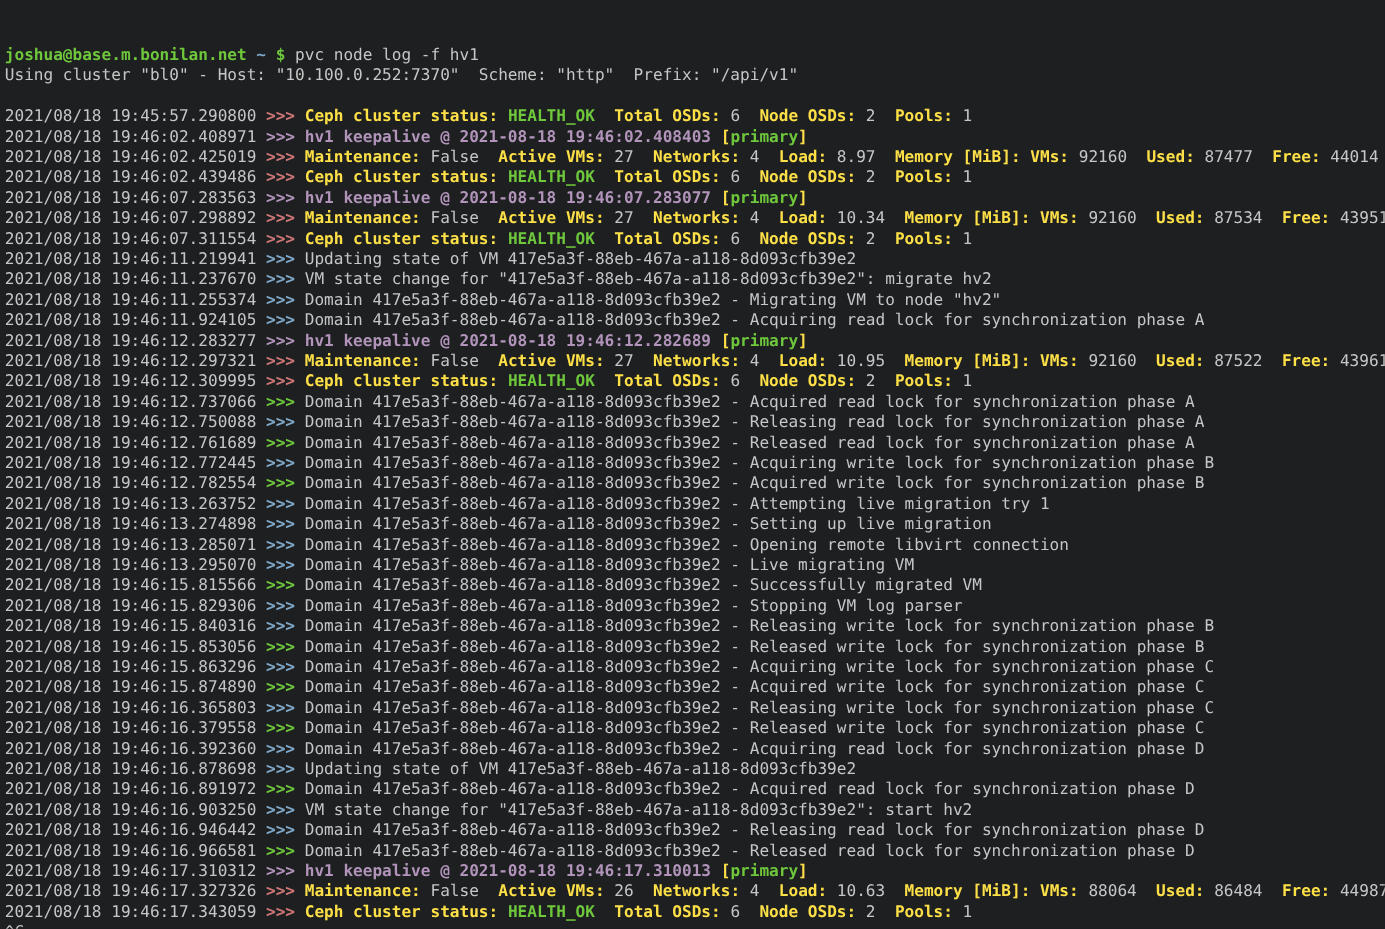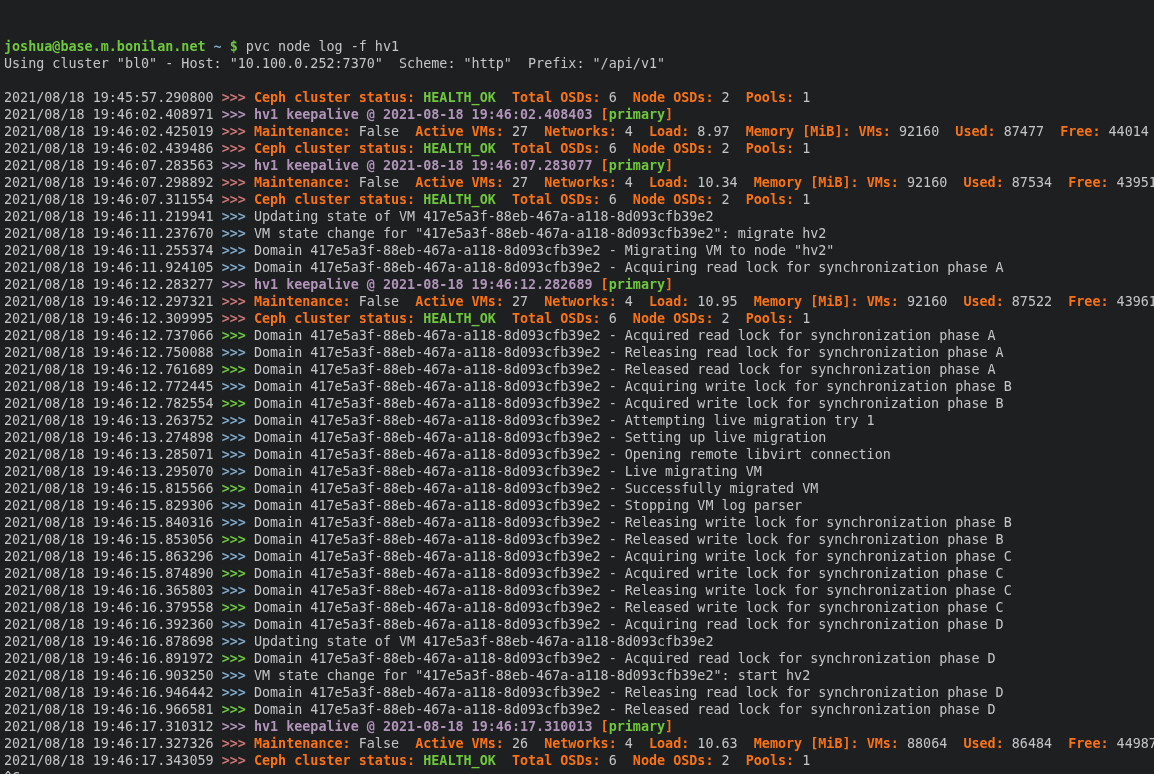--- a/index.html
+++ b/index.html
@@ -12,21 +12,21 @@
     width: 1150px; height: 770px;
     padding: 4px 0 0 4px;
     font-family: "DejaVu Sans Mono", monospace;
     font-size: 13.4px;
     line-height: 17px;
     white-space: pre;
     letter-spacing: 0;
   }
   .line { height: 17px; }
   .s-fg { color: #c6c6c6; font-weight: normal; }
-  .s-b  { color: #f97316; font-weight: bold; }
+  .s-b  { color: #fde047; font-weight: bold; }
   .s-g  { color: #6fc83c; font-weight: bold; }
   .s-r  { color: #cf7676; font-weight: bold; }
   .s-p  { color: #b294bb; font-weight: bold; }
   .s-bl { color: #80a8c8; font-weight: bold; }
 </style>
 </head>
 <body>
 
 <div class="terminal">
   <div><div class="line"><span class="s-g">joshua@base.m.bonilan.net</span><span class="s-fg"> </span><span class="s-bl">~</span><span class="s-fg"> </span><span class="s-g">$</span><span class="s-fg"> pvc node log -f hv1</span></div><div class="line"><span class="s-fg">Using cluster "bl0" - Host: "10.100.0.252:7370"  Scheme: "http"  Prefix: "/api/v1"</span></div><div class="line">&nbsp;</div><div class="line"><span class="s-fg">2021/08/18 19:45:57.290800 </span><span class="s-r">&gt;&gt;&gt; </span><span class="s-b">Ceph cluster status: </span><span class="s-g">HEALTH_OK</span><span class="s-b">  Total OSDs: </span><span class="s-fg">6</span><span class="s-b">  Node OSDs: </span><span class="s-fg">2</span><span class="s-b">  Pools: </span><span class="s-fg">1</span></div><div class="line"><span class="s-fg">2021/08/18 19:46:02.408971 </span><span class="s-p">&gt;&gt;&gt; </span><span class="s-p">hv1 keepalive @ 2021-08-18 19:46:02.408403</span><span class="s-fg"> </span><span class="s-b">[</span><span class="s-g">primary</span><span class="s-b">]</span></div><div class="line"><span class="s-fg">2021/08/18 19:46:02.425019 </span><span class="s-r">&gt;&gt;&gt; </span><span class="s-b">Maintenance: </span><span class="s-fg">False</span><span class="s-b">  Active VMs: </span><span class="s-fg">27</span><span class="s-b">  Networks: </span><span class="s-fg">4</span><span class="s-b">  Load: </span><span class="s-fg">8.97</span><span class="s-b">  Memory [MiB]: </span><span class="s-b">VMs: </span><span class="s-fg">92160</span><span class="s-b">  Used: </span><span class="s-fg">87477</span><span class="s-b">  Free: </span><span class="s-fg">44014</span></div><div class="line"><span class="s-fg">2021/08/18 19:46:02.439486 </span><span class="s-r">&gt;&gt;&gt; </span><span class="s-b">Ceph cluster status: </span><span class="s-g">HEALTH_OK</span><span class="s-b">  Total OSDs: </span><span class="s-fg">6</span><span class="s-b">  Node OSDs: </span><span class="s-fg">2</span><span class="s-b">  Pools: </span><span class="s-fg">1</span></div><div class="line"><span class="s-fg">2021/08/18 19:46:07.283563 </span><span class="s-p">&gt;&gt;&gt; </span><span class="s-p">hv1 keepalive @ 2021-08-18 19:46:07.283077</span><span class="s-fg"> </span><span class="s-b">[</span><span class="s-g">primary</span><span class="s-b">]</span></div><div class="line"><span class="s-fg">2021/08/18 19:46:07.298892 </span><span class="s-r">&gt;&gt;&gt; </span><span class="s-b">Maintenance: </span><span class="s-fg">False</span><span class="s-b">  Active VMs: </span><span class="s-fg">27</span><span class="s-b">  Networks: </span><span class="s-fg">4</span><span class="s-b">  Load: </span><span class="s-fg">10.34</span><span class="s-b">  Memory [MiB]: </span><span class="s-b">VMs: </span><span class="s-fg">92160</span><span class="s-b">  Used: </span><span class="s-fg">87534</span><span class="s-b">  Free: </span><span class="s-fg">43951</span></div><div class="line"><span class="s-fg">2021/08/18 19:46:07.311554 </span><span class="s-r">&gt;&gt;&gt; </span><span class="s-b">Ceph cluster status: </span><span class="s-g">HEALTH_OK</span><span class="s-b">  Total OSDs: </span><span class="s-fg">6</span><span class="s-b">  Node OSDs: </span><span class="s-fg">2</span><span class="s-b">  Pools: </span><span class="s-fg">1</span></div><div class="line"><span class="s-fg">2021/08/18 19:46:11.219941 </span><span class="s-bl">&gt;&gt;&gt; </span><span class="s-fg">Updating state of VM 417e5a3f-88eb-467a-a118-8d093cfb39e2</span></div><div class="line"><span class="s-fg">2021/08/18 19:46:11.237670 </span><span class="s-bl">&gt;&gt;&gt; </span><span class="s-fg">VM state change for "417e5a3f-88eb-467a-a118-8d093cfb39e2": migrate hv2</span></div><div class="line"><span class="s-fg">2021/08/18 19:46:11.255374 </span><span class="s-bl">&gt;&gt;&gt; </span><span class="s-fg">Domain 417e5a3f-88eb-467a-a118-8d093cfb39e2 - Migrating VM to node "hv2"</span></div><div class="line"><span class="s-fg">2021/08/18 19:46:11.924105 </span><span class="s-bl">&gt;&gt;&gt; </span><span class="s-fg">Domain 417e5a3f-88eb-467a-a118-8d093cfb39e2 - Acquiring read lock for synchronization phase A</span></div><div class="line"><span class="s-fg">2021/08/18 19:46:12.283277 </span><span class="s-p">&gt;&gt;&gt; </span><span class="s-p">hv1 keepalive @ 2021-08-18 19:46:12.282689</span><span class="s-fg"> </span><span class="s-b">[</span><span class="s-g">primary</span><span class="s-b">]</span></div><div class="line"><span class="s-fg">2021/08/18 19:46:12.297321 </span><span class="s-r">&gt;&gt;&gt; </span><span class="s-b">Maintenance: </span><span class="s-fg">False</span><span class="s-b">  Active VMs: </span><span class="s-fg">27</span><span class="s-b">  Networks: </span><span class="s-fg">4</span><span class="s-b">  Load: </span><span class="s-fg">10.95</span><span class="s-b">  Memory [MiB]: </span><span class="s-b">VMs: </span><span class="s-fg">92160</span><span class="s-b">  Used: </span><span class="s-fg">87522</span><span class="s-b">  Free: </span><span class="s-fg">43961</span></div><div class="line"><span class="s-fg">2021/08/18 19:46:12.309995 </span><span class="s-r">&gt;&gt;&gt; </span><span class="s-b">Ceph cluster status: </span><span class="s-g">HEALTH_OK</span><span class="s-b">  Total OSDs: </span><span class="s-fg">6</span><span class="s-b">  Node OSDs: </span><span class="s-fg">2</span><span class="s-b">  Pools: </span><span class="s-fg">1</span></div><div class="line"><span class="s-fg">2021/08/18 19:46:12.737066 </span><span class="s-g">&gt;&gt;&gt; </span><span class="s-fg">Domain 417e5a3f-88eb-467a-a118-8d093cfb39e2 - Acquired read lock for synchronization phase A</span></div><div class="line"><span class="s-fg">2021/08/18 19:46:12.750088 </span><span class="s-bl">&gt;&gt;&gt; </span><span class="s-fg">Domain 417e5a3f-88eb-467a-a118-8d093cfb39e2 - Releasing read lock for synchronization phase A</span></div><div class="line"><span class="s-fg">2021/08/18 19:46:12.761689 </span><span class="s-g">&gt;&gt;&gt; </span><span class="s-fg">Domain 417e5a3f-88eb-467a-a118-8d093cfb39e2 - Released read lock for synchronization phase A</span></div><div class="line"><span class="s-fg">2021/08/18 19:46:12.772445 </span><span class="s-bl">&gt;&gt;&gt; </span><span class="s-fg">Domain 417e5a3f-88eb-467a-a118-8d093cfb39e2 - Acquiring write lock for synchronization phase B</span></div><div class="line"><span class="s-fg">2021/08/18 19:46:12.782554 </span><span class="s-g">&gt;&gt;&gt; </span><span class="s-fg">Domain 417e5a3f-88eb-467a-a118-8d093cfb39e2 - Acquired write lock for synchronization phase B</span></div><div class="line"><span class="s-fg">2021/08/18 19:46:13.263752 </span><span class="s-bl">&gt;&gt;&gt; </span><span class="s-fg">Domain 417e5a3f-88eb-467a-a118-8d093cfb39e2 - Attempting live migration try 1</span></div><div class="line"><span class="s-fg">2021/08/18 19:46:13.274898 </span><span class="s-bl">&gt;&gt;&gt; </span><span class="s-fg">Domain 417e5a3f-88eb-467a-a118-8d093cfb39e2 - Setting up live migration</span></div><div class="line"><span class="s-fg">2021/08/18 19:46:13.285071 </span><span class="s-bl">&gt;&gt;&gt; </span><span class="s-fg">Domain 417e5a3f-88eb-467a-a118-8d093cfb39e2 - Opening remote libvirt connection</span></div><div class="line"><span class="s-fg">2021/08/18 19:46:13.295070 </span><span class="s-bl">&gt;&gt;&gt; </span><span class="s-fg">Domain 417e5a3f-88eb-467a-a118-8d093cfb39e2 - Live migrating VM</span></div><div class="line"><span class="s-fg">2021/08/18 19:46:15.815566 </span><span class="s-g">&gt;&gt;&gt; </span><span class="s-fg">Domain 417e5a3f-88eb-467a-a118-8d093cfb39e2 - Successfully migrated VM</span></div><div class="line"><span class="s-fg">2021/08/18 19:46:15.829306 </span><span class="s-bl">&gt;&gt;&gt; </span><span class="s-fg">Domain 417e5a3f-88eb-467a-a118-8d093cfb39e2 - Stopping VM log parser</span></div><div class="line"><span class="s-fg">2021/08/18 19:46:15.840316 </span><span class="s-bl">&gt;&gt;&gt; </span><span class="s-fg">Domain 417e5a3f-88eb-467a-a118-8d093cfb39e2 - Releasing write lock for synchronization phase B</span></div><div class="line"><span class="s-fg">2021/08/18 19:46:15.853056 </span><span class="s-g">&gt;&gt;&gt; </span><span class="s-fg">Domain 417e5a3f-88eb-467a-a118-8d093cfb39e2 - Released write lock for synchronization phase B</span></div><div class="line"><span class="s-fg">2021/08/18 19:46:15.863296 </span><span class="s-bl">&gt;&gt;&gt; </span><span class="s-fg">Domain 417e5a3f-88eb-467a-a118-8d093cfb39e2 - Acquiring write lock for synchronization phase C</span></div><div class="line"><span class="s-fg">2021/08/18 19:46:15.874890 </span><span class="s-g">&gt;&gt;&gt; </span><span class="s-fg">Domain 417e5a3f-88eb-467a-a118-8d093cfb39e2 - Acquired write lock for synchronization phase C</span></div><div class="line"><span class="s-fg">2021/08/18 19:46:16.365803 </span><span class="s-bl">&gt;&gt;&gt; </span><span class="s-fg">Domain 417e5a3f-88eb-467a-a118-8d093cfb39e2 - Releasing write lock for synchronization phase C</span></div><div class="line"><span class="s-fg">2021/08/18 19:46:16.379558 </span><span class="s-g">&gt;&gt;&gt; </span><span class="s-fg">Domain 417e5a3f-88eb-467a-a118-8d093cfb39e2 - Released write lock for synchronization phase C</span></div><div class="line"><span class="s-fg">2021/08/18 19:46:16.392360 </span><span class="s-bl">&gt;&gt;&gt; </span><span class="s-fg">Domain 417e5a3f-88eb-467a-a118-8d093cfb39e2 - Acquiring read lock for synchronization phase D</span></div><div class="line"><span class="s-fg">2021/08/18 19:46:16.878698 </span><span class="s-bl">&gt;&gt;&gt; </span><span class="s-fg">Updating state of VM 417e5a3f-88eb-467a-a118-8d093cfb39e2</span></div><div class="line"><span class="s-fg">2021/08/18 19:46:16.891972 </span><span class="s-g">&gt;&gt;&gt; </span><span class="s-fg">Domain 417e5a3f-88eb-467a-a118-8d093cfb39e2 - Acquired read lock for synchronization phase D</span></div><div class="line"><span class="s-fg">2021/08/18 19:46:16.903250 </span><span class="s-bl">&gt;&gt;&gt; </span><span class="s-fg">VM state change for "417e5a3f-88eb-467a-a118-8d093cfb39e2": start hv2</span></div><div class="line"><span class="s-fg">2021/08/18 19:46:16.946442 </span><span class="s-bl">&gt;&gt;&gt; </span><span class="s-fg">Domain 417e5a3f-88eb-467a-a118-8d093cfb39e2 - Releasing read lock for synchronization phase D</span></div><div class="line"><span class="s-fg">2021/08/18 19:46:16.966581 </span><span class="s-g">&gt;&gt;&gt; </span><span class="s-fg">Domain 417e5a3f-88eb-467a-a118-8d093cfb39e2 - Released read lock for synchronization phase D</span></div><div class="line"><span class="s-fg">2021/08/18 19:46:17.310312 </span><span class="s-p">&gt;&gt;&gt; </span><span class="s-p">hv1 keepalive @ 2021-08-18 19:46:17.310013</span><span class="s-fg"> </span><span class="s-b">[</span><span class="s-g">primary</span><span class="s-b">]</span></div><div class="line"><span class="s-fg">2021/08/18 19:46:17.327326 </span><span class="s-r">&gt;&gt;&gt; </span><span class="s-b">Maintenance: </span><span class="s-fg">False</span><span class="s-b">  Active VMs: </span><span class="s-fg">26</span><span class="s-b">  Networks: </span><span class="s-fg">4</span><span class="s-b">  Load: </span><span class="s-fg">10.63</span><span class="s-b">  Memory [MiB]: </span><span class="s-b">VMs: </span><span class="s-fg">88064</span><span class="s-b">  Used: </span><span class="s-fg">86484</span><span class="s-b">  Free: </span><span class="s-fg">44987</span></div><div class="line"><span class="s-fg">2021/08/18 19:46:17.343059 </span><span class="s-r">&gt;&gt;&gt; </span><span class="s-b">Ceph cluster status: </span><span class="s-g">HEALTH_OK</span><span class="s-b">  Total OSDs: </span><span class="s-fg">6</span><span class="s-b">  Node OSDs: </span><span class="s-fg">2</span><span class="s-b">  Pools: </span><span class="s-fg">1</span></div><div class="line"><span class="s-fg">^C</span></div></div>

